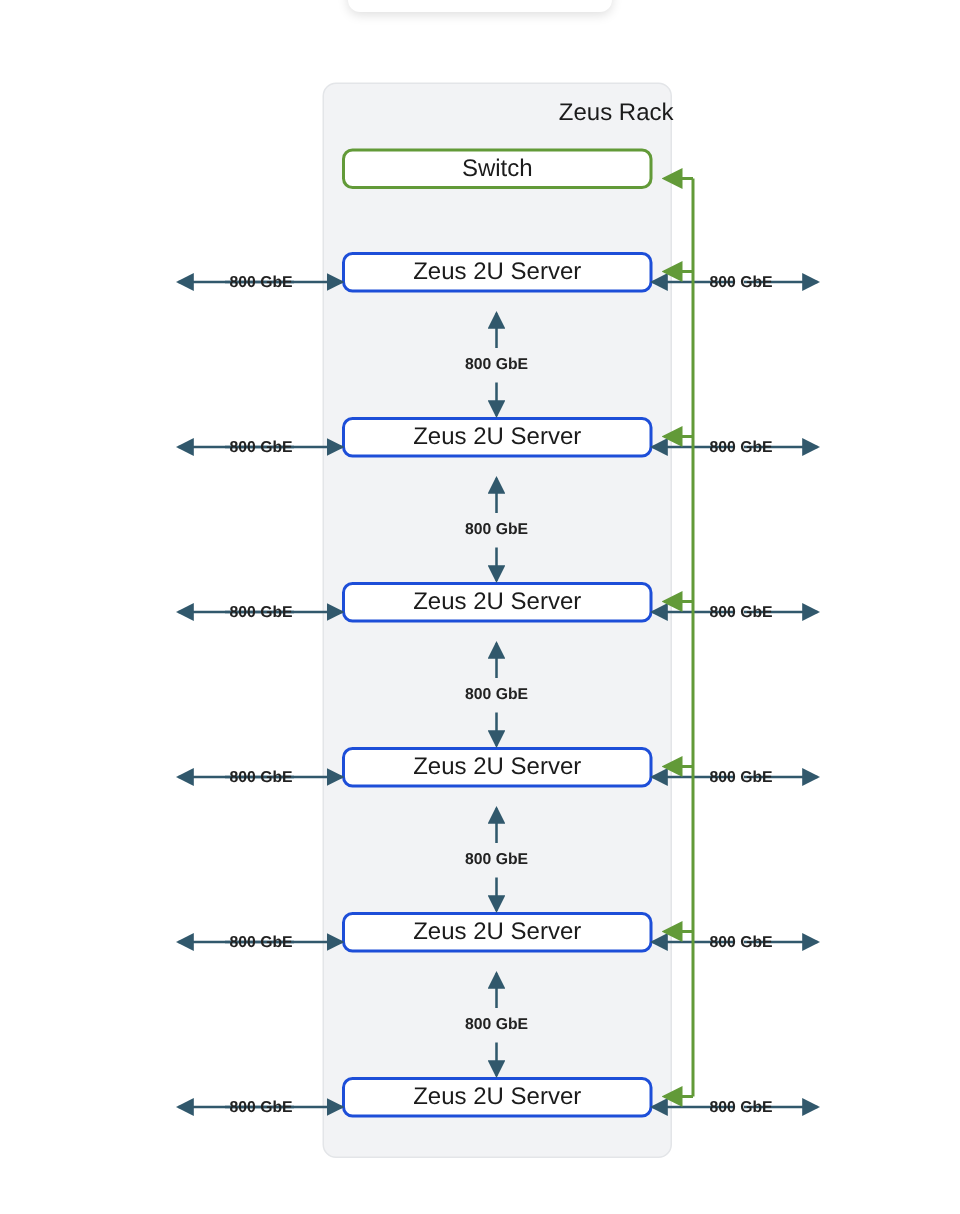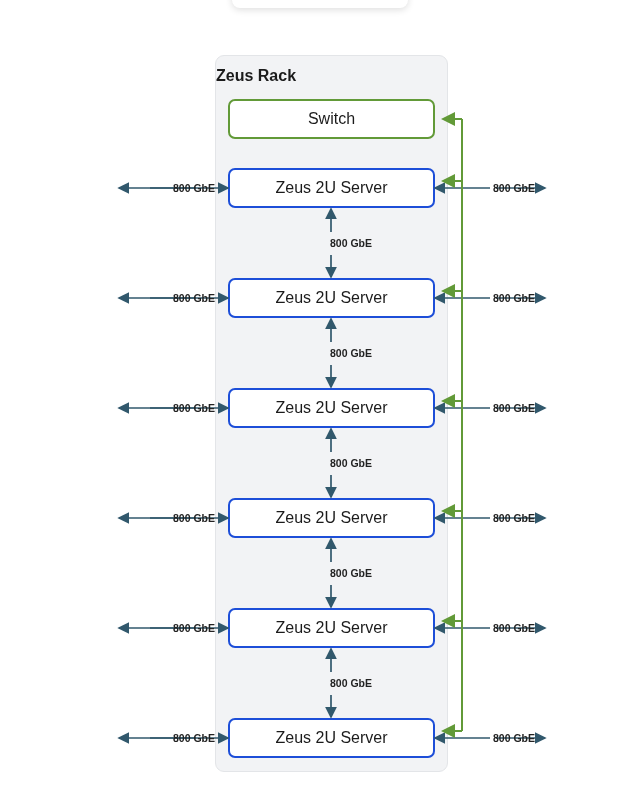--- a/index.html
+++ b/index.html
@@ -37,32 +37,31 @@
     background: #f2f3f5;
     border: 1px solid #e3e5e8;
     border-radius: 9px;
     box-sizing: border-box;
   }
   #rack-title {
     position: absolute;
     left: 0;
     top: 11px;
     width: 233px;
-    text-align: left;
+    text-align: right;
     font-size: 16px;
     color: #1b1b1b;
-    font-weight: bold;
   }
 
   
   .node {
     position: absolute;
     left: 228px;
     width: 207px;
-    height: 40px;
+    height: 27px;
     box-sizing: border-box;
     background: #ffffff;
     border-radius: 7px;
     display: flex;
     align-items: center;
     justify-content: center;
     font-size: 16px;
     color: #1b1b1b;
   }
   .node.switch {
@@ -83,21 +82,21 @@
   }
 
   .lbl {
     position: absolute;
     font-size: 10.5px;
     font-weight: bold;
     color: #222222;
     background: transparent;
     white-space: nowrap;
   }
-  .lbl.mid { transform: translate(-50%, -50%); margin-left: 20px; }
+  .lbl.mid { transform: translate(-50%, -50%); }
 </style>
 </head>
 <body>
 
 <div id="top-card"></div>
 
 <div id="rack">
   <div id="rack-title">Zeus Rack</div>
 </div>
 

